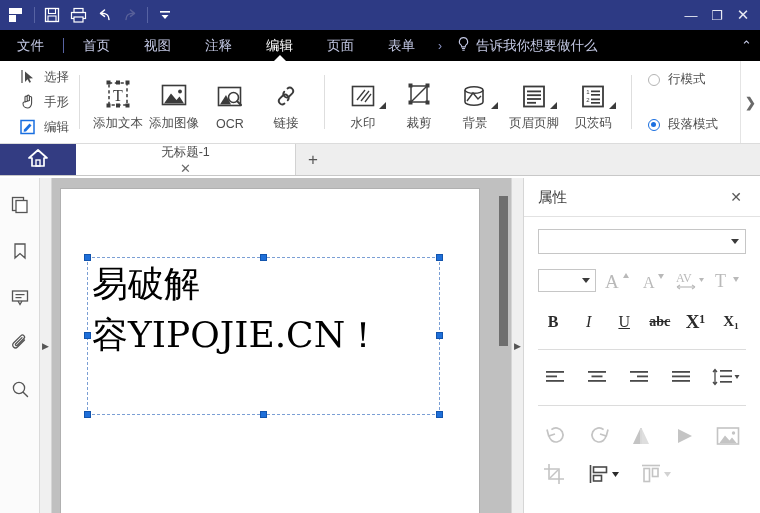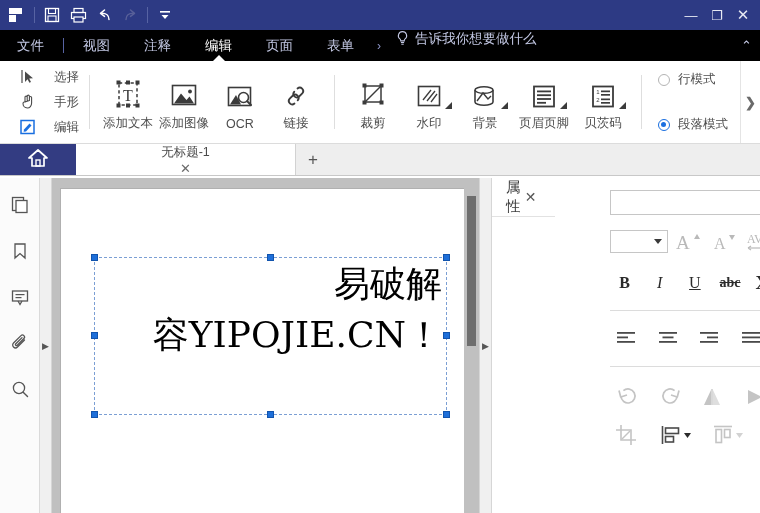--- a/index.html
+++ b/index.html
@@ -91,21 +91,21 @@
     width: 1px; background: #5763a3;
     margin: 8px 2px;
   }
   .menu-chev {
     display: flex; align-items: center;
     color: #8e96c8; font-size: 12px;
     padding: 0 6px;
     cursor: pointer;
   }
   .tellme {
-    display: flex; gap: 5px;
+    display: flex; align-items: center; gap: 5px;
     color: #c3c8e4; font-size: 13.5px;
     padding: 0 8px; cursor: pointer;
   }
   .menu-collapse {
     position: absolute; right: 8px; top: 0; bottom: 0;
     display: flex; align-items: center;
     color: #c3c8e4; font-size: 13px; cursor: pointer;
   }
 
   
@@ -125,21 +125,21 @@
     width: 1px; background: #dedede;
     margin: 14px 4px;
   }
   .small-tools {
     display: flex; flex-direction: column;
     justify-content: center;
     padding-left: 18px;
     gap: 1px;
   }
   .small-tool {
-    display: flex; align-items: center; gap: 16px;
+    display: flex; align-items: center; gap: 6px;
     height: 24px; cursor: pointer;
     padding-right: 6px;
   }
   .small-tool .stl {
     font-size: 12.5px; color: #4d4d4d;
   }
   .st-ico {
     width: 20px; height: 20px;
     display: flex; align-items: center; justify-content: center;
   }
@@ -267,24 +267,23 @@
   }
   .page {
     position: absolute;
     left: 8px; top: 10px;
     width: 420px; height: 430px;
     background: #ffffff;
     border: 1px solid #b0b0b0;
   }
   .textbox {
     position: absolute;
-    left: 33px; top: 68px;
+    left: 26px; top: 68px;
     width: 353px; height: 158px;
     border: 1px dashed #7b9fd4;
-    text-align: right;
   }
   .tb-content {
     font-family: "DejaVu Serif", "Liberation Serif", serif;
     font-size: 36px;
     line-height: 49px;
     color: #000;
     padding: 1px 4px;
     white-space: pre;
   }
   .handle {
@@ -319,23 +318,23 @@
     width: 13px; background: #f0f0f0;
     border-left: 1px solid #d6d6d6;
     border-right: 1px solid #d6d6d6;
     display: flex; align-items: center; justify-content: center;
     cursor: pointer;
     color: #555; font-size: 9px;
   }
 
   
   .props {
-    width: 268px;
+    width: 236px;
     background: #ffffff;
-    display: flex; flex-direction: row; gap: 41px;
+    display: flex; flex-direction: column;
   }
   .props-head {
     height: 39px;
     display: flex; align-items: center;
     padding: 0 14px;
     border-bottom: 1px solid #e2e2e2;
   }
   .props-title {
     flex: 1; font-size: 14.5px; color: #3c3c3c;
   }
@@ -469,20 +468,21 @@
   <div class="win-ctrls">
     <div class="win-btn">—</div>
     <div class="win-btn">❐</div>
     <div class="win-btn" style="font-size:15px">✕</div>
   </div>
 </div>
 
 <div class="menubar">
   <div class="menu-item">文件</div>
   <div class="menu-div"></div>
+  <div class="menu-item">首页</div>
   <div class="menu-item">视图</div>
   <div class="menu-item">注释</div>
   <div class="menu-item active">编辑</div>
   <div class="menu-item">页面</div>
   <div class="menu-item">表单</div>
   <div class="menu-chev">›</div>
   <div class="tellme">
     <span>
       <svg width="15" height="16" viewBox="0 0 15 16">
           <path d="M7.5 1.6a4.1 4.1 0 0 0-2.6 7.3c.5.4.8 1 .8 1.6v.4h3.6v-.4c0-.6.3-1.2.8-1.6A4.1 4.1 0 0 0 7.5 1.6z" fill="none" stroke="#c3c8e4" stroke-width="1.1"></path>
@@ -582,47 +582,47 @@
           </svg>
       </span>
       <span class="blabel">链接</span>
     </div>
   </div>
 
   <div class="rib-sep"></div>
 
   <div class="rib-group">
     <div class="big-btn">
+      <span class="bico has-arrow">
+        <svg width="28" height="26" viewBox="0 0 28 26">
+            <rect x="3.5" y="2.5" width="21" height="19" fill="none" stroke="#3b3b3b" stroke-width="1.6"></rect>
+            <g stroke="#3b3b3b" stroke-width="1.3">
+              <path d="M8 16 L16 6"></path>
+              <path d="M12 17 L20 7"></path>
+              <path d="M16 18 L22 10"></path>
+            </g>
+          </svg>
+      </span>
+      <span class="blabel">水印</span>
+    </div>
+
+    <div class="big-btn">
       <span class="bico">
         <svg width="30" height="28" viewBox="0 0 30 28">
             <rect x="7" y="4" width="16" height="16" fill="none" stroke="#3b3b3b" stroke-width="1.5"></rect>
             <path d="M8 19 L22 5" stroke="#3b3b3b" stroke-width="1.4"></path>
             <g fill="#3b3b3b">
               <rect x="4.5" y="1.5" width="4" height="4"></rect>
               <rect x="21.5" y="1.5" width="4" height="4"></rect>
               <rect x="4.5" y="18.5" width="4" height="4"></rect>
               <rect x="21.5" y="18.5" width="4" height="4"></rect>
             </g>
           </svg>
       </span>
       <span class="blabel">裁剪</span>
-    </div>
-
-    <div class="big-btn">
-      <span class="bico has-arrow">
-        <svg width="28" height="26" viewBox="0 0 28 26">
-            <rect x="3.5" y="2.5" width="21" height="19" fill="none" stroke="#3b3b3b" stroke-width="1.6"></rect>
-            <g stroke="#3b3b3b" stroke-width="1.3">
-              <path d="M8 16 L16 6"></path>
-              <path d="M12 17 L20 7"></path>
-              <path d="M16 18 L22 10"></path>
-            </g>
-          </svg>
-      </span>
-      <span class="blabel">水印</span>
     </div>
 
     <div class="big-btn">
       <span class="bico has-arrow">
         <svg width="28" height="26" viewBox="0 0 28 26">
             <path d="M4 6 a9 3.3 0 0 1 18 0 v12 a9 3.3 0 0 1-18 0 z" fill="none" stroke="#3b3b3b" stroke-width="1.6"></path>
             <path d="M4 6 a9 3.3 0 0 0 18 0" fill="none" stroke="#3b3b3b" stroke-width="1.4"></path>
             <path d="M6 17 L12 9 L17 15 L20 12" fill="none" stroke="#3b3b3b" stroke-width="1.4"></path>
           </svg>
       </span>

